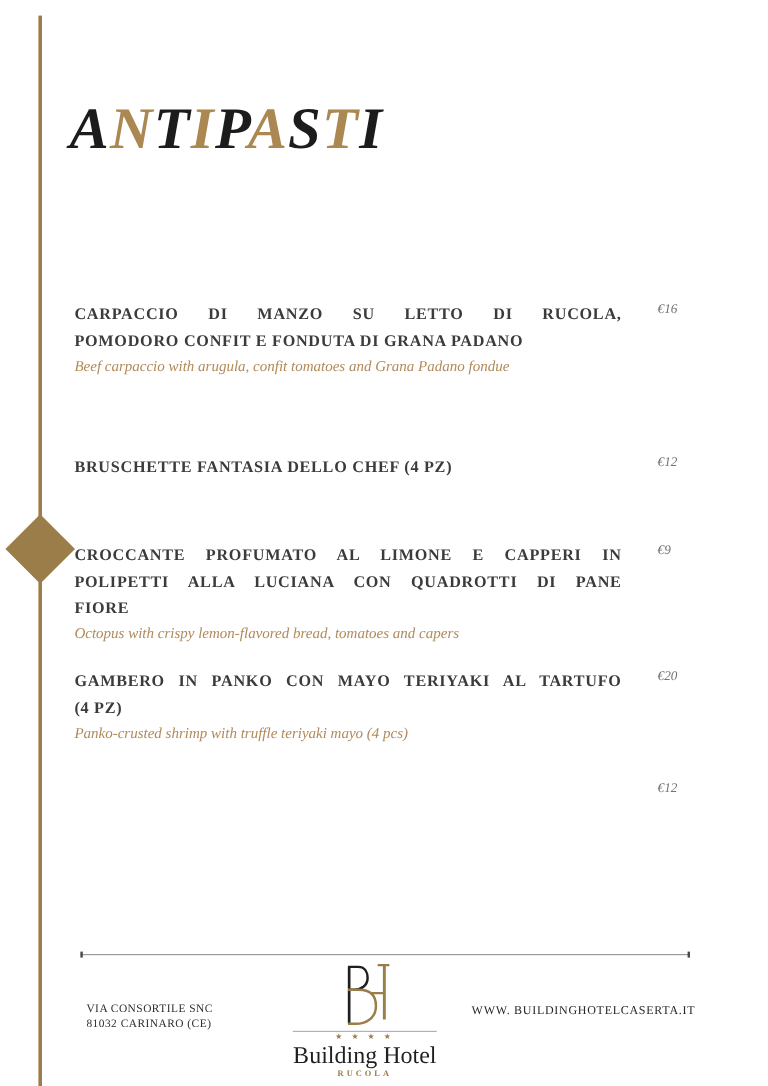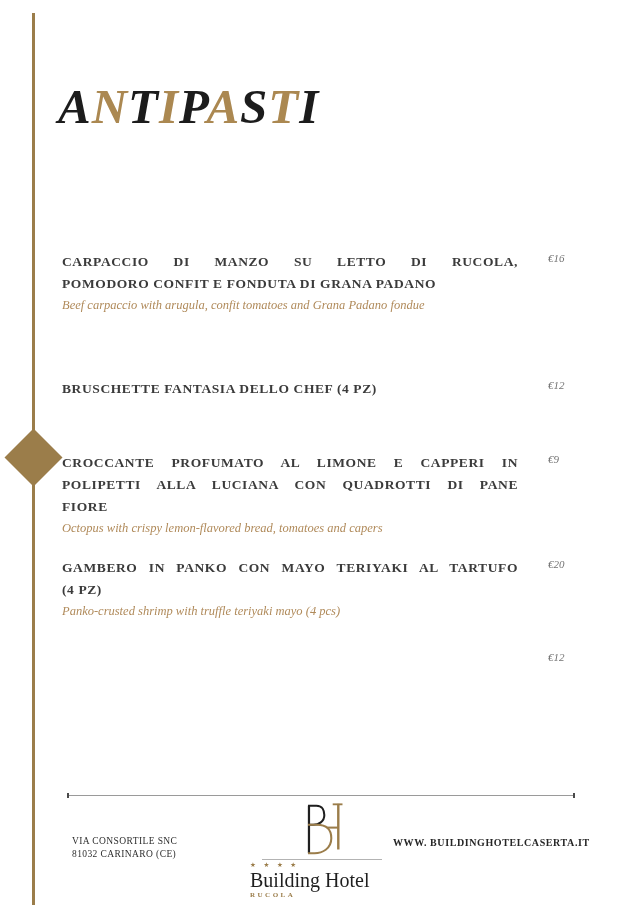--- a/index.html
+++ b/index.html
@@ -75,42 +75,43 @@
   .footer-divider::after { right:0; }
 
   .footer-address {
     position:absolute; left:72px; top:835px; width:170px;
     text-align:left; color:#2e2e2e;
     font-size:9.5px; font-weight:normal; letter-spacing:0.4px;
     line-height:13px;
   }
 
   .footer-logo {
-    position:absolute; left:250px; top:802px; width:144px;
+    position:absolute; left:232px; top:802px; width:144px;
+    text-align:center;
   }
   .bh-svg { display:block; margin:0 auto; }
   .logo-rule {
     width:120px; height:1px; background:#b3b3b3; margin:3px auto 1px auto;
   }
   .logo-stars {
     color:#9b7d4a; font-size:6.5px; letter-spacing:3px; line-height:8px;
   }
   .logo-hotel-name {
     font-size:20px; color:#1f1f1f; line-height:22px;
     font-family:"Liberation Serif", serif;
   }
   .logo-city {
     font-size:7px; font-weight:bold; color:#9b7d4a;
     letter-spacing:2.5px; line-height:9px;
   }
 
   .footer-website {
     position:absolute; left:393px; top:837px; width:185px;
     text-align:center; color:#262626;
-    font-size:10px; font-weight:bold; letter-spacing:0.6px;
+    font-size:10px; font-weight:normal; letter-spacing:0.6px;
     white-space:nowrap;
   }
 </style>
 </head>
 <body>
 
 <div class="page">
 
   <div class="accent-line"></div>
   <div class="accent-diamond"></div>

